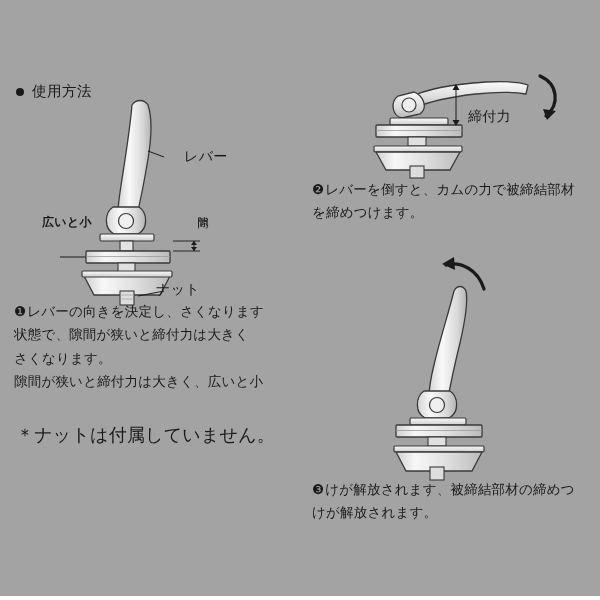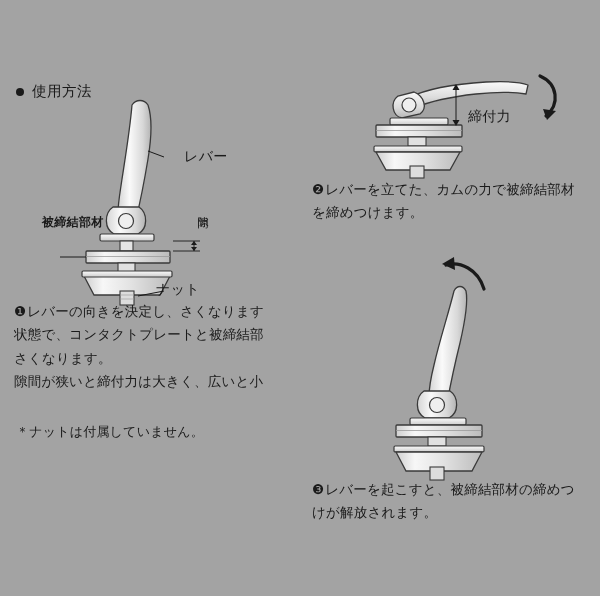--- a/index.html
+++ b/index.html
@@ -40,21 +40,21 @@
     font-size: 13.5px;
     line-height: 1.73;
     letter-spacing: 0.2px;
     color: #1a1a1a;
   }
   .step-text .num {
     font-size: 13.5px;
     margin-right: 1px;
   }
   .note {
-    font-size: 13px;
+    font-size: 18px;
     letter-spacing: 0.2px;
     color: #1a1a1a;
   }
 
   
   .lbl {
     font-size: 14px;
     letter-spacing: 0.3px;
     color: #1a1a1a;
     white-space: nowrap;
@@ -140,32 +140,32 @@
       <line x1="134" y1="146" x2="134" y2="156" stroke="#1a1a1a" stroke-width="0.9"></line>
       <path d="M134 146 l -3 4 l 6 0 z" fill="#1a1a1a"></path>
       <path d="M134 156 l -3 -4 l 6 0 z" fill="#1a1a1a"></path>
 
       <line x1="78" y1="201" x2="104" y2="196" stroke="#1a1a1a" stroke-width="1"></line>
     </svg>
   </div>
 
   <div class="abs lbl" style="left:166px; top:148px;margin-left:18px;">レバー</div>
 
-  <div class="abs lbl-bold" style="left:42px; top:214px;">被締結部材</div>
+  <div class="abs lbl-bold" style="left:42px; top:214px;">広いと小</div>
 
   <div class="abs lbl-v" style="left:197px; top:208px; height:42px;">隙間</div>
 
   <div class="abs lbl" style="left:156px; top:281px;">ナット</div>
 
   <div class="abs step-text" style="left:14px; top:300px; width:300px;">
     <div style="display:flex; align-items:flex-start;">
       <span class="num">❶</span>
       <span>レバーの向きを決定し、さくなります</span>
     </div>
-    <div>状態で、コンタクトプレートと被締結部</div>
+    <div>状態で、隙間が狭いと締付力は大きく</div>
     <div>さくなります。</div>
     <div>隙間が狭いと締付力は大きく、広いと小</div>
   </div>
   <div class="abs note" style="left:16px; top:423px;">＊ナットは付属していません。</div>
 
   <div class="abs" style="left:390px; top:70px; width:180px; height:100px;">
     <svg width="180" height="100" viewBox="0 0 180 100" aria-hidden="true">
       <defs>
         <linearGradient id="g2body" x1="0" y1="0" x2="1" y2="0">
           <stop offset="0%" stop-color="#cfcfcf"></stop>
@@ -208,21 +208,21 @@
       <path d="M150 6 C 168 14, 170 34, 156 46" fill="none" stroke="#1a1a1a" stroke-width="3.2" stroke-linecap="round"></path>
       <path d="M157 50 l 9 -9 l -13 -2 z" fill="#1a1a1a"></path>
     </svg>
   </div>
 
   <div class="abs lbl" style="left:468px; top:108px;">締付力</div>
 
   <div class="abs step-text" style="left:312px; top:178px; width:290px;">
     <div style="display:flex; align-items:flex-start;">
       <span class="num">❷</span>
-      <span>レバーを立てた、カムの力で被締結部材</span>
+      <span>レバーを倒すと、カムの力で被締結部材</span>
     </div>
     <div>を締めつけます。</div>
   </div>
 
   <div class="abs" style="left:388px; top:255px; width:180px; height:200px;">
     <svg width="180" height="200" viewBox="0 0 180 200" aria-hidden="true">
       <defs>
         <linearGradient id="g3body" x1="0" y1="0" x2="1" y2="0">
           <stop offset="0%" stop-color="#cfcfcf"></stop>
           <stop offset="22%" stop-color="#f7f7f7"></stop>
@@ -259,18 +259,18 @@
       <rect x="42" y="212" width="14" height="13" fill="#dddddd" stroke="#3a3a3a" stroke-width="1.1"></rect>
 
       <path d="M96 34 C 90 14, 72 6, 58 10" fill="none" stroke="#1a1a1a" stroke-width="3.2" stroke-linecap="round"></path>
       <path d="M54 9 l 12 -7 l 1 13 z" fill="#1a1a1a"></path>
     </svg>
   </div>
 
   <div class="abs step-text" style="left:312px; top:478px; width:290px;">
     <div style="display:flex; align-items:flex-start;">
       <span class="num">❸</span>
-      <span>レバーを起こすと、被締結部材の締めつ</span>
+      <span>けが解放されます、被締結部材の締めつ</span>
     </div>
     <div>けが解放されます。</div>
   </div>
 
 </div>
 
 </body></html>

